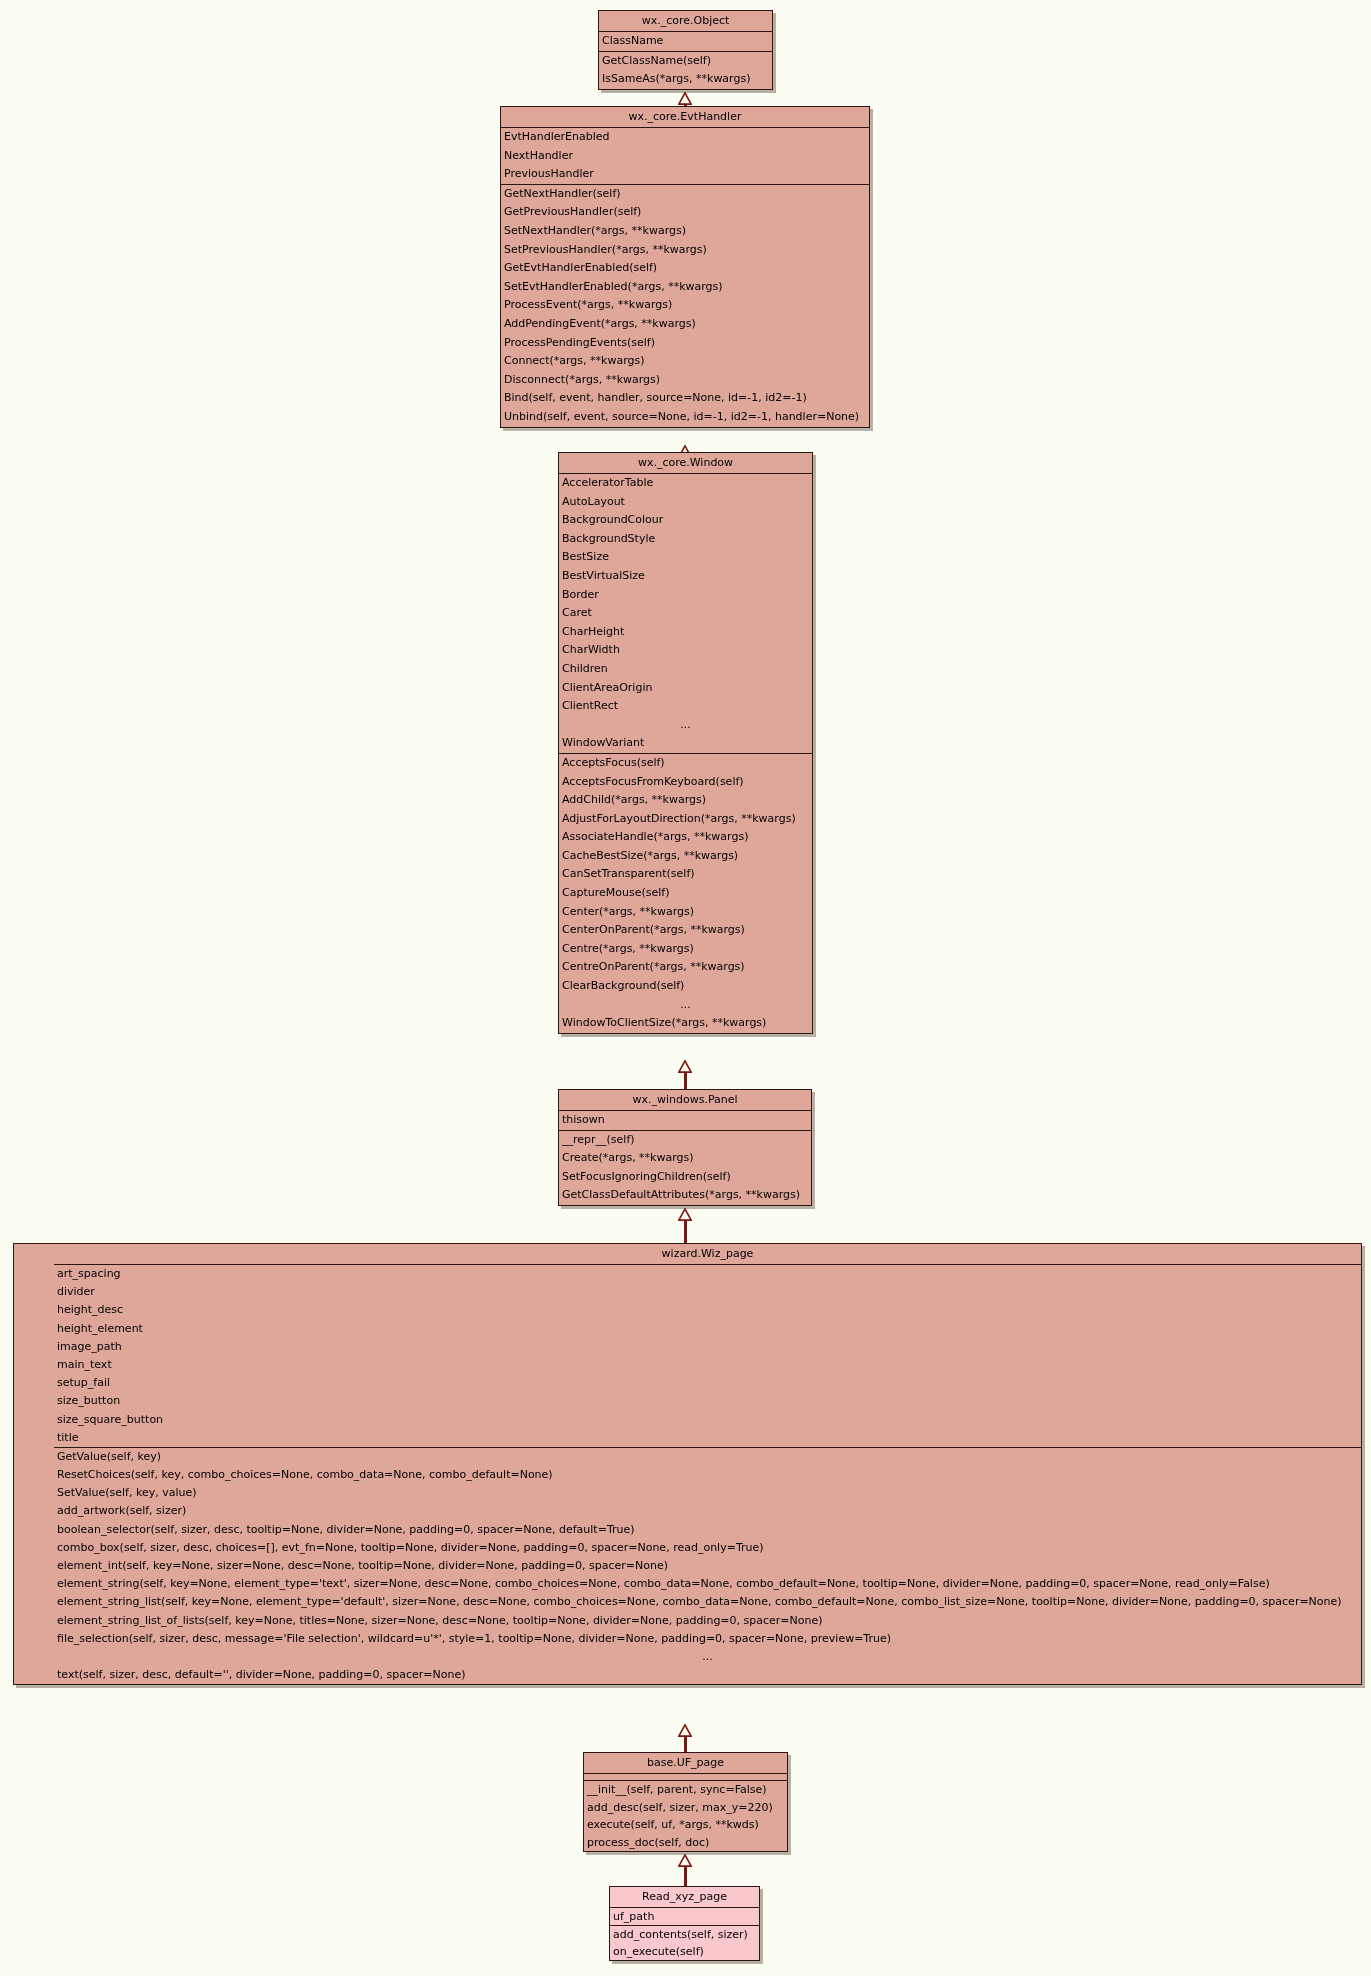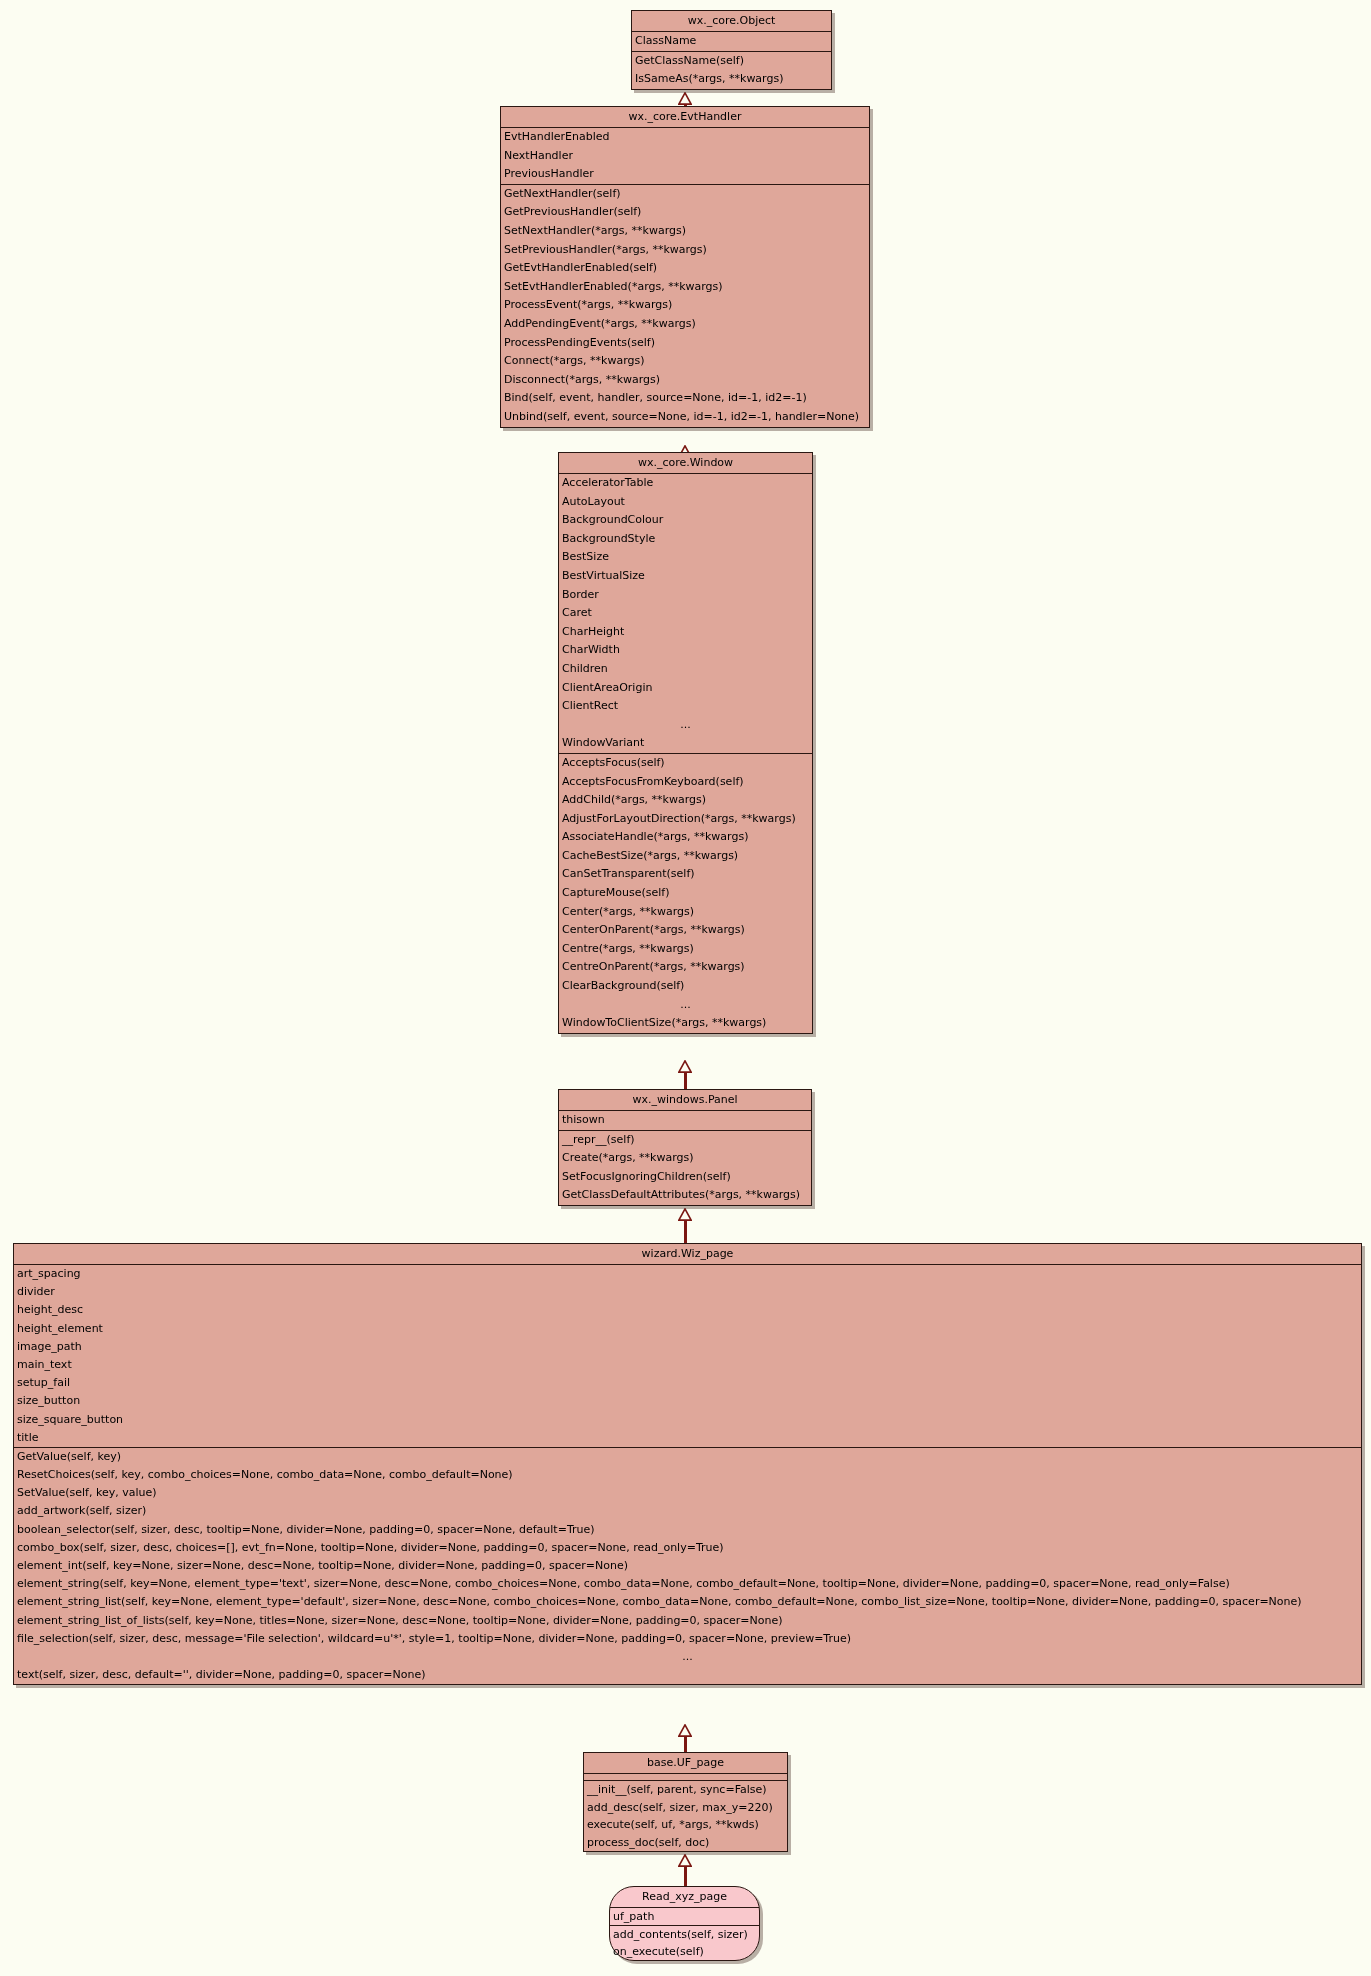--- a/index.html
+++ b/index.html
@@ -79,21 +79,21 @@
       </svg>
     <div class="edge-line"></div>
   </div>
   <div class="edge" style="left:678px;top:1854px;height:32px;">
     <svg width="14" height="13" viewBox="0 0 14 13">
         <path d="M7 0.9 L13.1 12.1 L0.9 12.1 Z" fill="#fcfdf2" stroke="#7a1712" stroke-width="1.6"></path>
       </svg>
     <div class="edge-line"></div>
   </div>
 
-  <div class="class-box" style="left:598px;top:10px;width:201px;margin-left:33px;">
+  <div class="class-box" style="left:598px;top:10px;width:175px;">
     <div class="box-title">wx._core.Object</div>
     <div class="box-attrs">
         <div class="row">ClassName</div>
       </div>
     <div class="box-methods">
         <div class="row">GetClassName(self)</div>
         <div class="row">IsSameAs(*args, **kwargs)</div>
       </div>
   </div>
 
@@ -165,21 +165,21 @@
         <div class="row">thisown</div>
       </div>
     <div class="box-methods">
         <div class="row">__repr__(self)</div>
         <div class="row">Create(*args, **kwargs)</div>
         <div class="row">SetFocusIgnoringChildren(self)</div>
         <div class="row">GetClassDefaultAttributes(*args, **kwargs)</div>
       </div>
   </div>
 
-  <div class="class-box rows-182" style="left:13px;top:1243px;width:1349px;">
+  <div class="class-box rows-182" style="left:13px;top:1243px;width:1349px;padding-left:40px;">
     <div class="box-title">wizard.Wiz_page</div>
     <div class="box-attrs">
         <div class="row">art_spacing</div>
         <div class="row">divider</div>
         <div class="row">height_desc</div>
         <div class="row">height_element</div>
         <div class="row">image_path</div>
         <div class="row">main_text</div>
         <div class="row">setup_fail</div>
         <div class="row">size_button</div>
@@ -207,21 +207,21 @@
     <div class="box-title">base.UF_page</div>
     <div class="box-attrs"></div>
     <div class="box-methods">
         <div class="row">__init__(self, parent, sync=False)</div>
         <div class="row">add_desc(self, sizer, max_y=220)</div>
         <div class="row">execute(self, uf, *args, **kwds)</div>
         <div class="row">process_doc(self, doc)</div>
       </div>
   </div>
 
-  <div class="class-box light rows-170" style="left:609px;top:1886px;width:151px;border-radius:25px;">
+  <div class="class-box light rows-170" style="left:609px;top:1886px;width:151px;">
     <div class="box-title">Read_xyz_page</div>
     <div class="box-attrs">
         <div class="row">uf_path</div>
       </div>
     <div class="box-methods">
         <div class="row">add_contents(self, sizer)</div>
         <div class="row">on_execute(self)</div>
       </div>
   </div>
 

